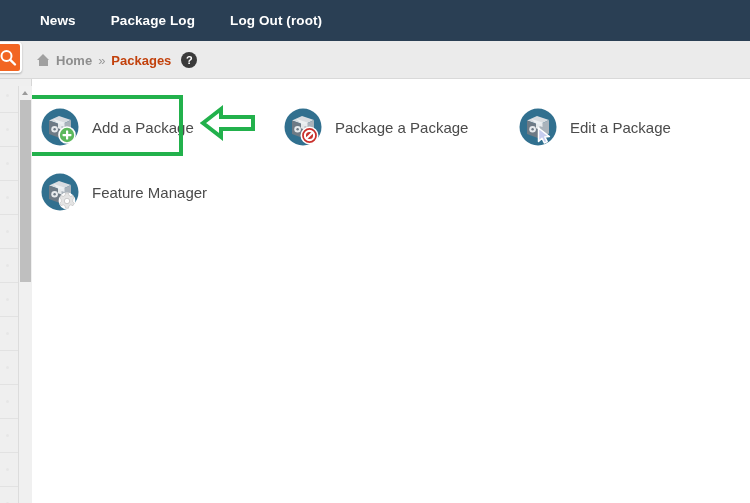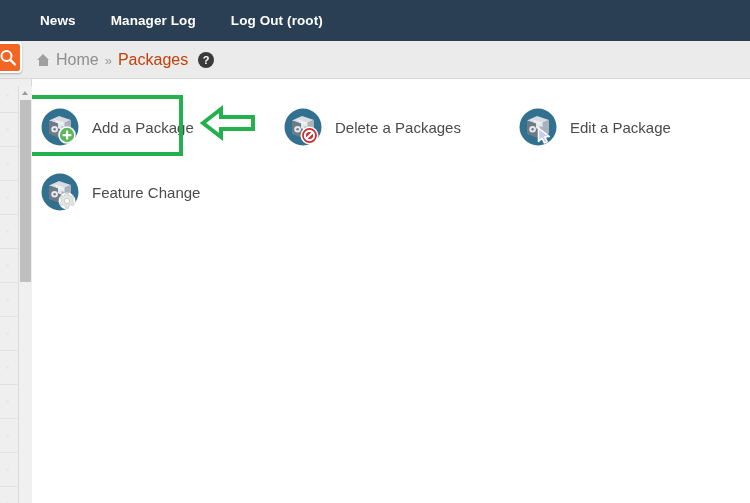--- a/index.html
+++ b/index.html
@@ -73,23 +73,24 @@
     border-bottom: 6px solid #a0a0a0;
   }
   .crumb-home-icon::after {
     content: "";
     position: absolute;
     left: 2px; top: 5.5px;
     width: 9px; height: 6.5px;
     background: #a0a0a0;
   }
   .crumb-text {
-    font-size: 16px;
+    font-size: 13px;
     color: #8e8e8e;
     cursor: pointer;
+    font-weight: bold;
   }
   .crumb-text.active { color: #c2410c; }
   .crumb-sep {
     font-size: 13px;
     color: #9a9a9a;
     margin: 0 1px;
   }
   .help-icon {
     width: 16px; height: 16px;
     border-radius: 50%;
@@ -228,21 +229,21 @@
     flex: 0 0 40px;
   }
 </style>
 </head>
 <body>
 
 <div id="app">
 
   <div class="topnav">
     <div class="nav-item">News</div>
-    <div class="nav-item">Manager Log</div>
+    <div class="nav-item">Package Log</div>
     <div class="nav-item">Log Out (root)</div>
   </div>
 
   <div class="crumbbar">
     <div class="crumbs">
       <span class="crumb-home-icon"></span>
       <span class="crumb-text">Home</span>
       <span class="crumb-sep">»</span>
       <span class="crumb-text active">Packages</span>
       <span class="help-icon">?</span>
@@ -305,21 +306,21 @@
         <path d="M9 13.5 L21 17.8 L21 31.5 L9 27 Z" fill="#6e7a85"></path>
         <path d="M21 17.8 L31 13 L31 26.5 L21 31.5 Z" fill="#aab3bb"></path>
         <path d="M13 11.8 L24.5 15.6 L24.5 20 L21.5 18.9 L21.5 22.5 L18 21.3 L18 16.6 Z" fill="#eef1f3" opacity="0.92"></path>
         <circle cx="14.6" cy="22.2" r="3.3" fill="#e7eaed"></circle>
         <circle cx="14.6" cy="22.2" r="1.25" fill="#6e7a85"></circle>
         <circle cx="26.5" cy="28.5" r="8.2" fill="#c9302c" stroke="#ffffff" stroke-width="1.6"></circle>
         <circle cx="26.5" cy="28.5" r="4.6" fill="none" stroke="#ffffff" stroke-width="2.1"></circle>
         <line x1="23.2" y1="31.8" x2="29.8" y2="25.2" stroke="#ffffff" stroke-width="2.1"></line>
       </svg>
     </div>
-    <span class="tile-label">Delete a Packages</span>
+    <span class="tile-label">Package a Package</span>
   </div>
 
   <div class="tile" style="left:518px; top:101px;align-items:center;">
     <div class="pkg-icon">
       <svg width="40" height="40" viewBox="0 0 40 40">
         <circle cx="20" cy="20" r="18.5" fill="#31708f"></circle>
         <path d="M9 13.5 L19 9 L31 13 L21 17.8 Z" fill="#d8dce0"></path>
         <path d="M9 13.5 L21 17.8 L21 31.5 L9 27 Z" fill="#6e7a85"></path>
         <path d="M21 17.8 L31 13 L31 26.5 L21 31.5 Z" fill="#aab3bb"></path>
         <path d="M13 11.8 L24.5 15.6 L24.5 20 L21.5 18.9 L21.5 22.5 L18 21.3 L18 16.6 Z" fill="#eef1f3" opacity="0.92"></path>
@@ -345,21 +346,21 @@
           <circle r="8.4" fill="#ffffff"></circle>
           <path d="M-1.45 -8 h2.9 l0.5 2.35 a6.1 6.1 0 0 1 1.75 1.02 l2.25 -0.82 1.45 2.5 -1.78 1.55
                    a6.1 6.1 0 0 1 0 2.02 l1.78 1.55 -1.45 2.5 -2.25 -0.82 a6.1 6.1 0 0 1 -1.75 1.02
                    l-0.5 2.35 h-2.9 l-0.5 -2.35 a6.1 6.1 0 0 1 -1.75 -1.02 l-2.25 0.82 -1.45 -2.5
                    1.78 -1.55 a6.1 6.1 0 0 1 0 -2.02 l-1.78 -1.55 1.45 -2.5 2.25 0.82
                    a6.1 6.1 0 0 1 1.75 -1.02 Z" fill="#e4e4e4" stroke="#b9b9b9" stroke-width="0.55"></path>
           <circle r="2.7" fill="#ffffff" stroke="#b9b9b9" stroke-width="0.7"></circle>
         </g>
       </svg>
     </div>
-    <span class="tile-label">Feature Change</span>
+    <span class="tile-label">Feature Manager</span>
   </div>
 
   <div class="highlight-box"></div>
 
   <div class="pointer-arrow">
     <svg width="56" height="40" viewBox="0 0 56 40">
       <path d="M3 20 L21 6 L21 14 L53 14 L53 26 L21 26 L21 34 Z" fill="none" stroke="#22b14c" stroke-width="4" stroke-linejoin="miter"></path>
     </svg>
   </div>
 

